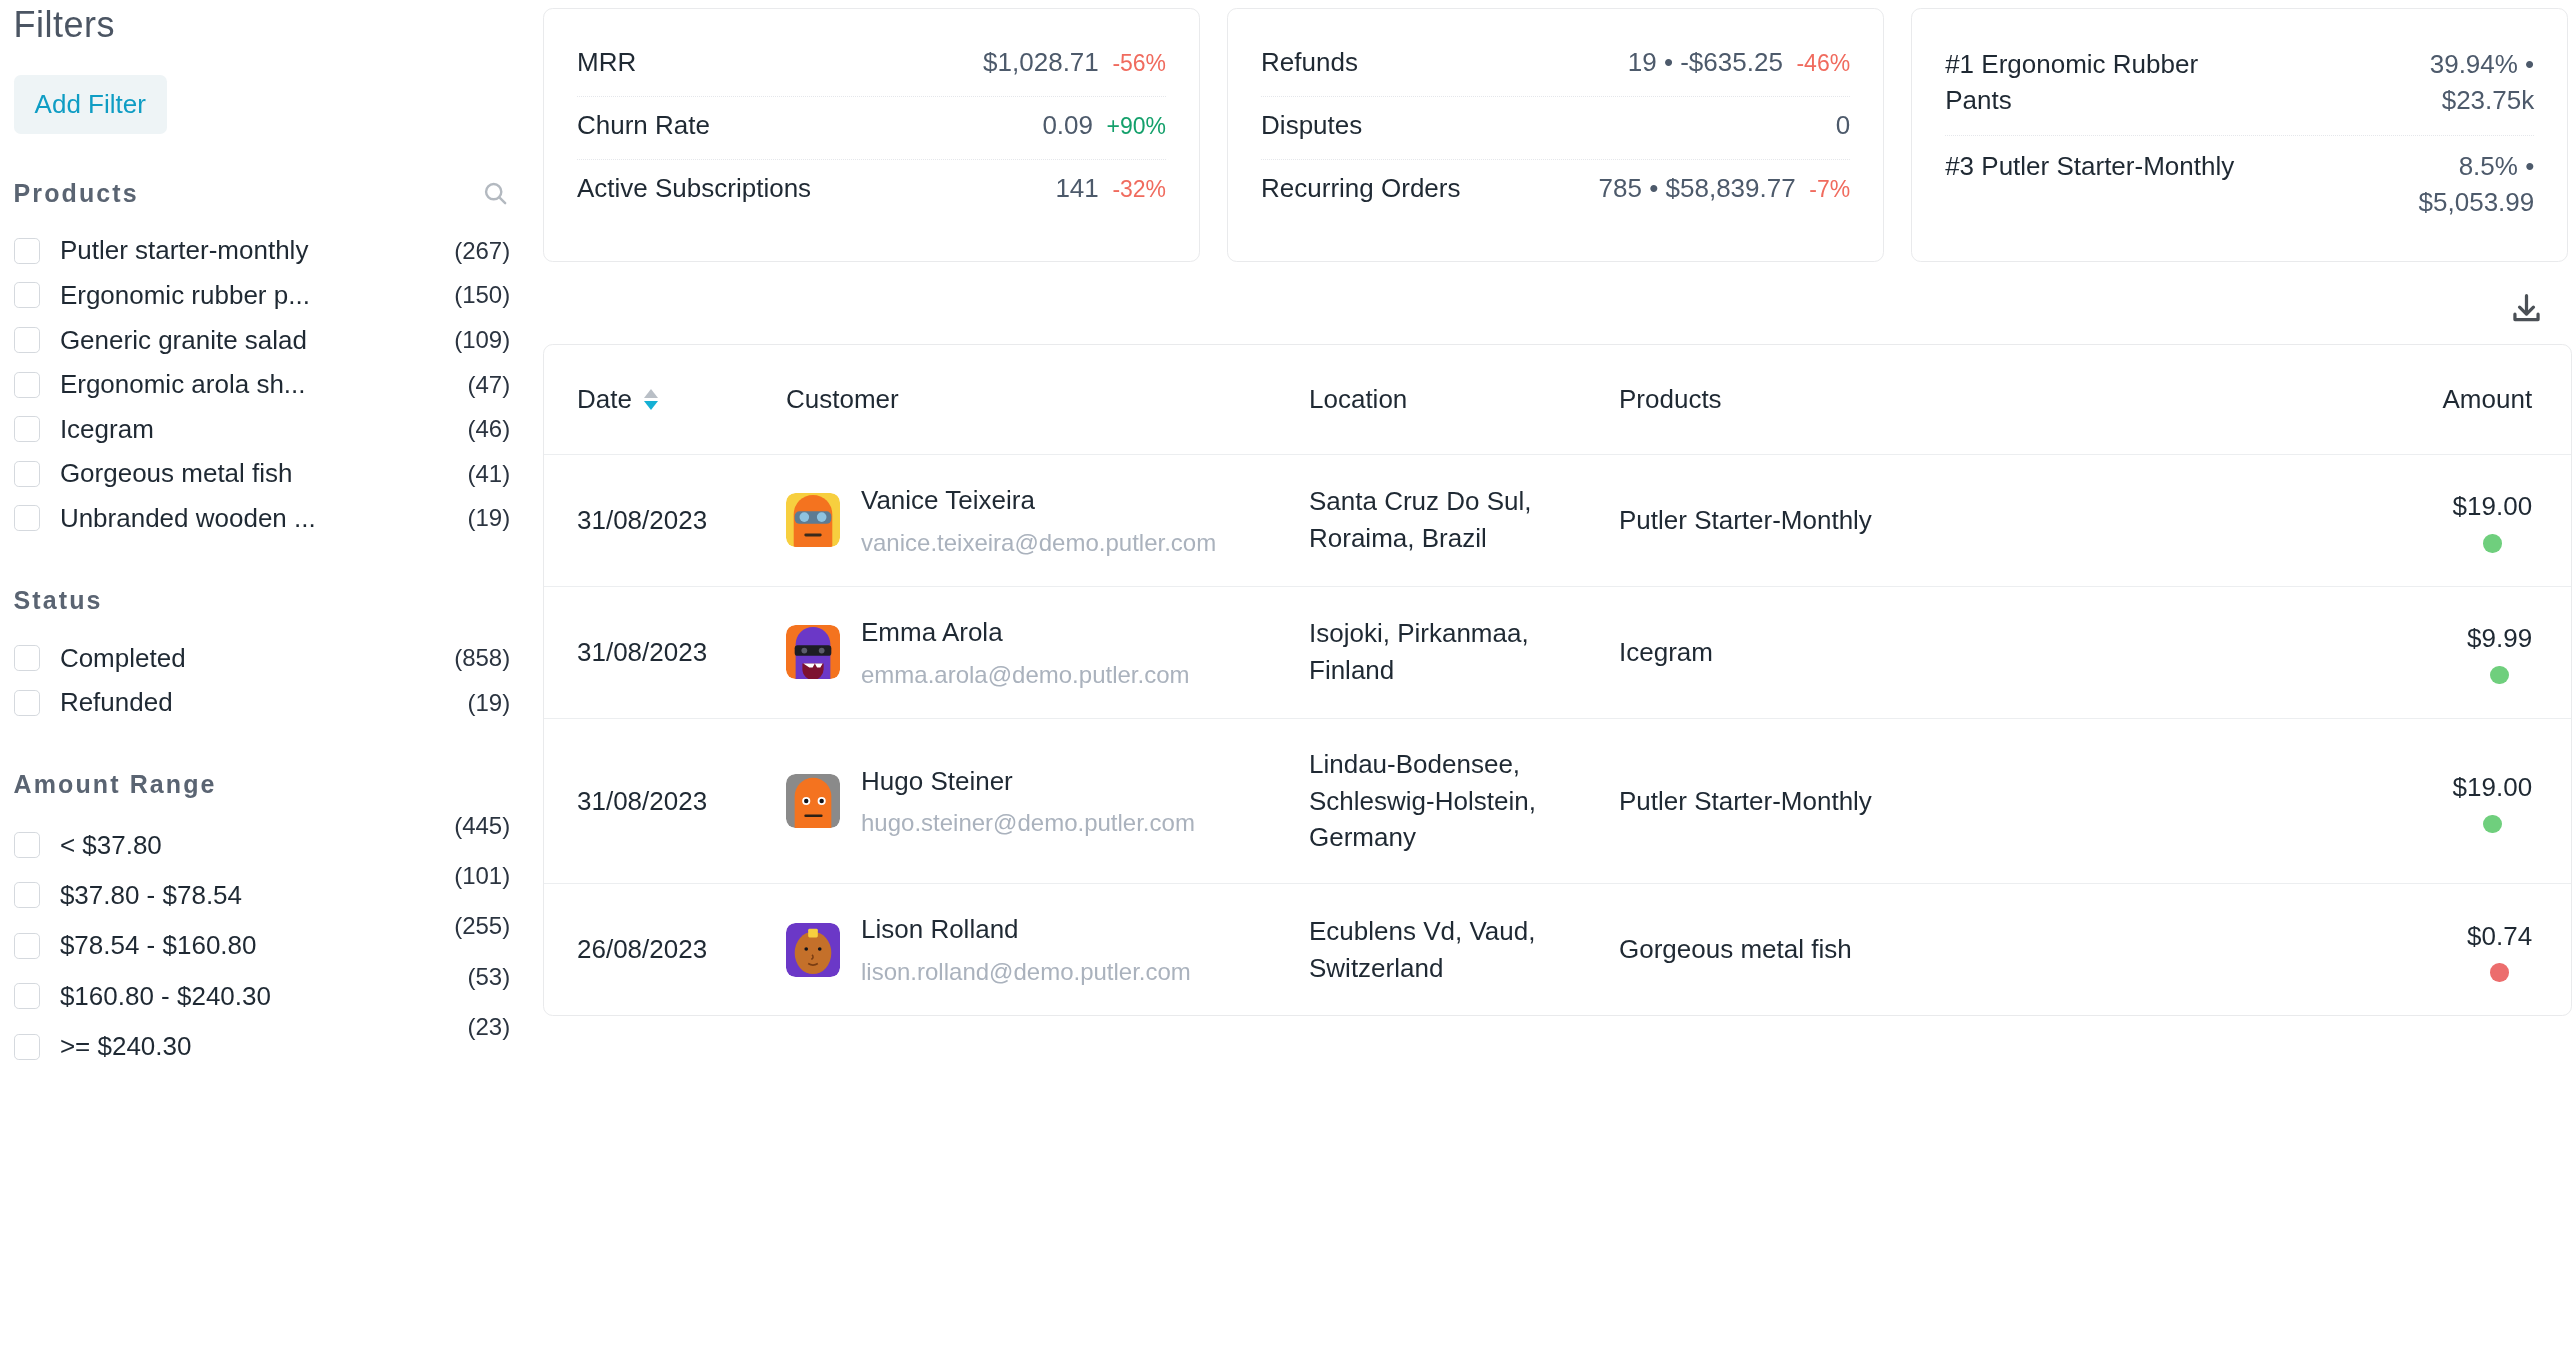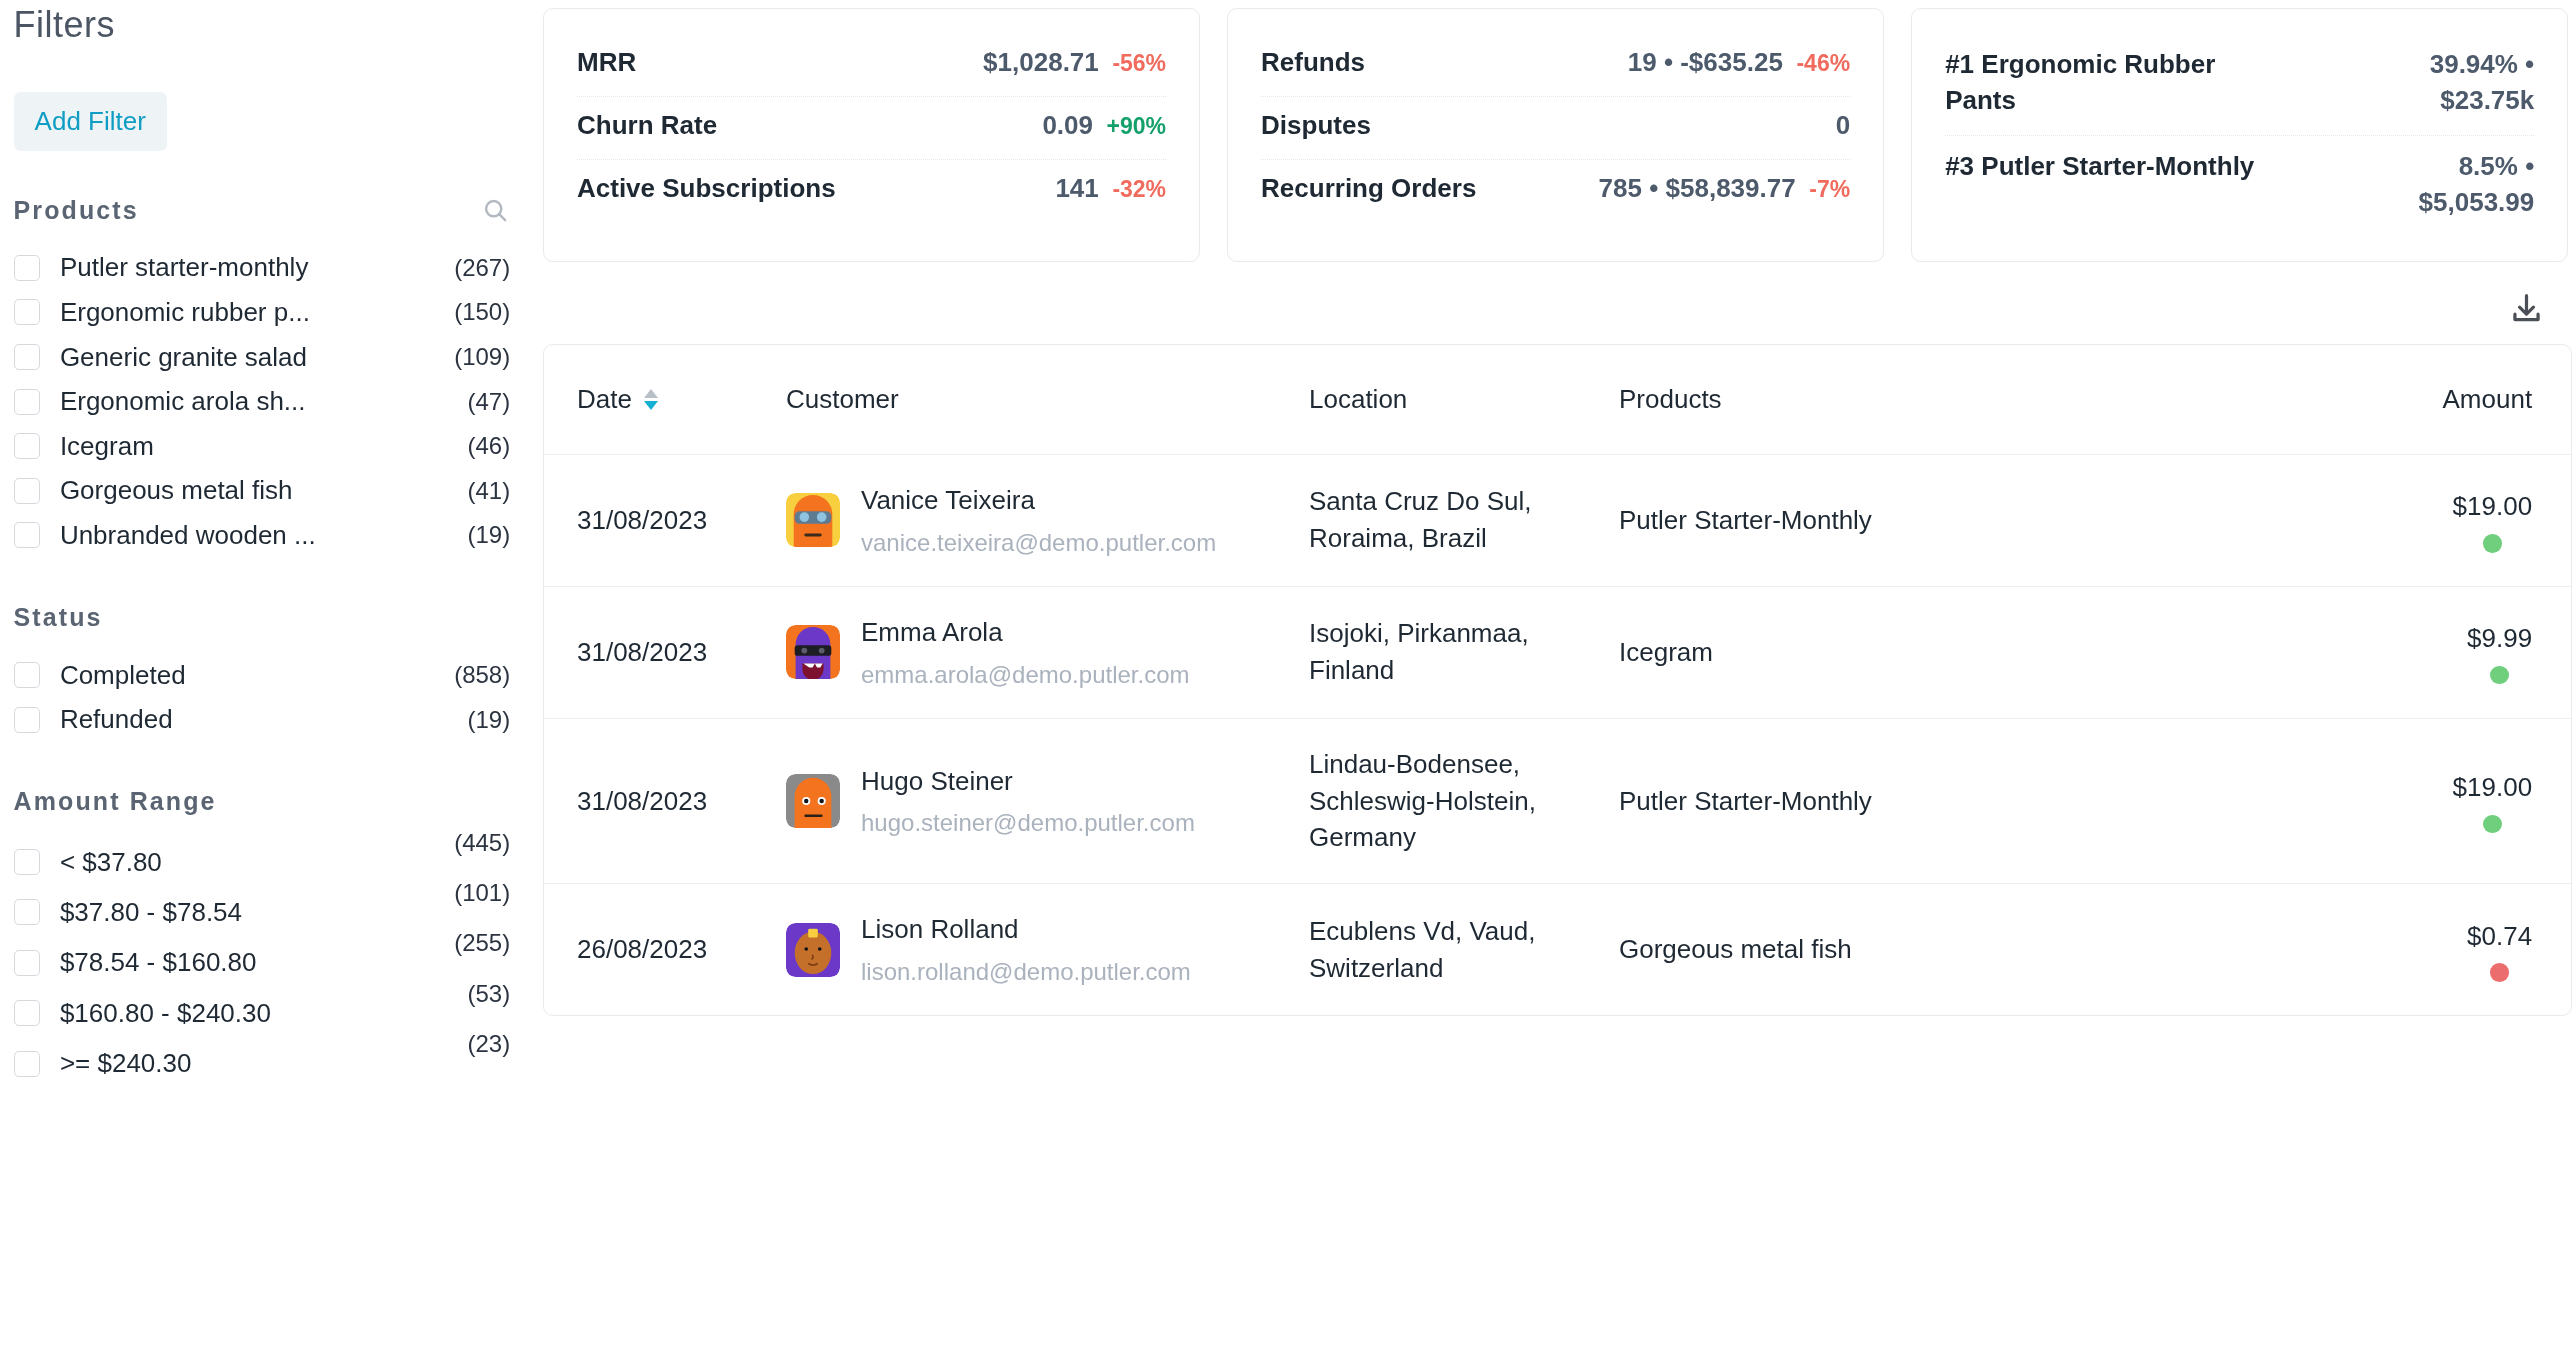--- a/index.html
+++ b/index.html
@@ -27,21 +27,21 @@
   }
   .filters-title {
     font-size: 36px;
     font-weight: 400;
     color: #4b5563;
     letter-spacing: 0.5px;
     padding: 4.8px 0 0 3.9px;
     line-height: 1.1;
   }
   .add-filter-btn {
-    margin-top: 48px;
+    margin-top: 31px;
     margin-left: 3.9px;
     display: inline-block;
     background: #eef4f6;
     color: #0f9dc4;
     border: none;
     border-radius: 6.8px;
     font-size: 26px;
     font-family: "Liberation Sans", sans-serif;
     padding: 13.6px 21px;
     cursor: pointer;
@@ -97,21 +97,20 @@
   
   .main {
     flex: 1 1 auto;
     padding: 7.8px 3.9px 0 0;
     min-width: 0;
   }
   .cards-row {
     display: flex;
     gap: 27px;
     padding-right: 3.9px;
-    font-weight: bold;
   }
   .card {
     background: #fff;
     border: 1px solid #e9eaec;
     border-radius: 9.7px;
     flex: 1 1 0;
     min-width: 0;
     padding: 25px 33px 25px 33px;
     min-height: 217px;
   }

